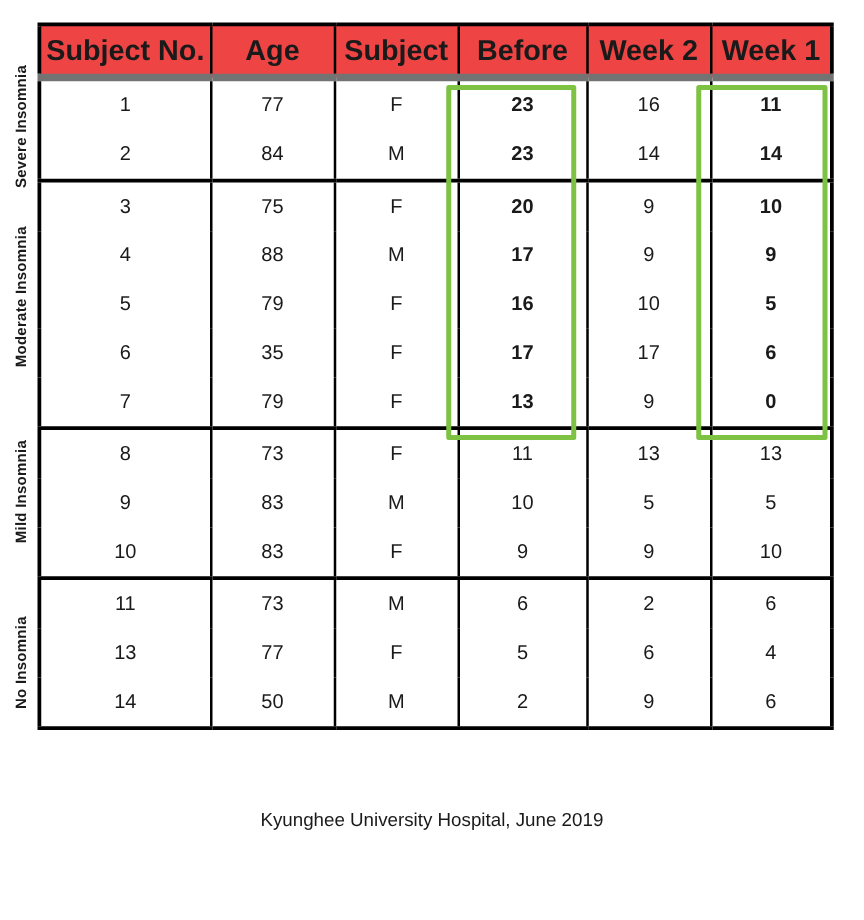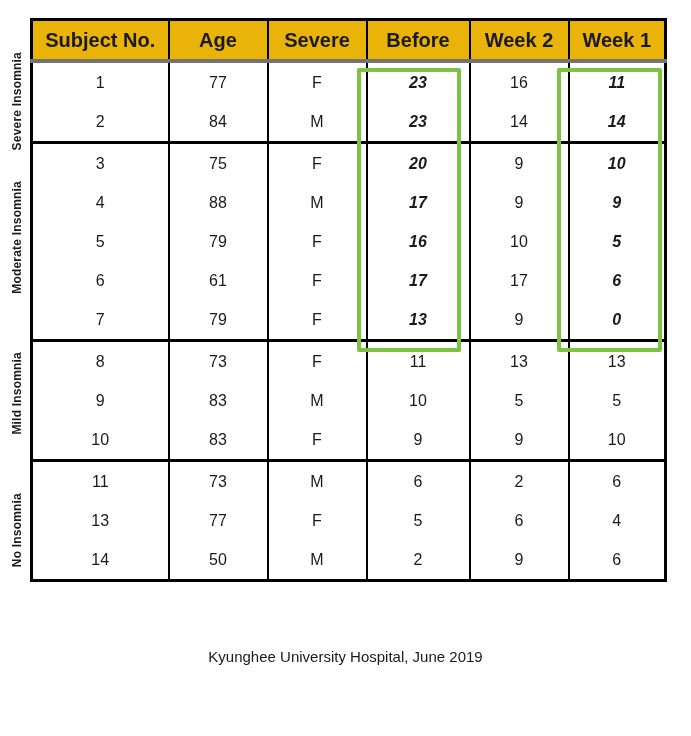--- a/index.html
+++ b/index.html
@@ -69,44 +69,44 @@
   table.data th,
   table.data td {
     text-align: center;
     vertical-align: middle;
     font-size: 16px;
     border-left: 2px solid #000;
     border-right: 2px solid #000;
     padding: 0;
   }
   table.data thead th {
-    background: #eab308;
+    background: #ef4444;
     font-weight: bold;
-    font-size: 20px;
+    font-size: 23px;
     height: 38px;
     border-top: 3px solid #000;
-    border-bottom: 4px solid #737373;
+    border-bottom: 6px solid #737373;
   }
   table.data tbody td {
     height: 39px;
     border-top: 0;
     border-bottom: 0;
   }
   
   table.data {
     border-left: 3px solid #000;
     border-right: 3px solid #000;
   }
   tbody tr.group-end td {
     border-bottom: 3px solid #000;
   }
   tbody tr.last-row td {
     border-bottom: 3px solid #000;
   }
-  td.bold, th.bold { font-weight: bold; font-style: italic; }
+  td.bold, th.bold { font-weight: bold; }
 
   
   .highlight {
     position: absolute;
     border: 4px solid #7DC242;
     box-sizing: border-box;
     pointer-events: none;
     border-radius: 2px;
   }
   #hl-before {
@@ -159,21 +159,21 @@
         <col class="c-age">
         <col class="c-gender">
       <col class="c-before">
         <col class="c-w2">
         <col class="c-w4">
     </colgroup>
     <thead>
       <tr>
         <th>Subject No.</th>
         <th>Age</th>
-        <th>Severe</th>
+        <th>Subject</th>
         <th>Before</th>
         <th>Week 2</th>
         <th>Week 1</th>
       </tr>
     </thead>
     <tbody id="table-body">
         <tr>
           <td>1</td>
           <td>77</td>
           <td>F</td>
@@ -208,21 +208,21 @@
         <tr>
           <td>5</td>
           <td>79</td>
           <td>F</td>
           <td class="bold">16</td>
           <td>10</td>
           <td class="bold">5</td>
         </tr>
         <tr>
           <td>6</td>
-          <td>61</td>
+          <td>35</td>
           <td>F</td>
           <td class="bold">17</td>
           <td>17</td>
           <td class="bold">6</td>
         </tr>
         <tr class="group-end">
           <td>7</td>
           <td>79</td>
           <td>F</td>
           <td class="bold">13</td>

